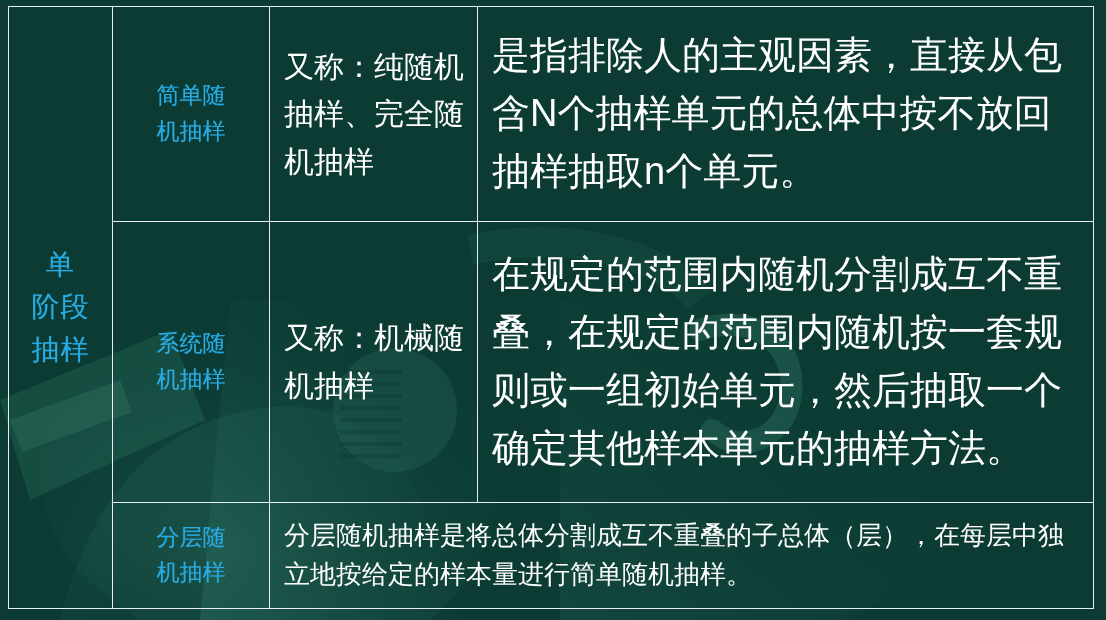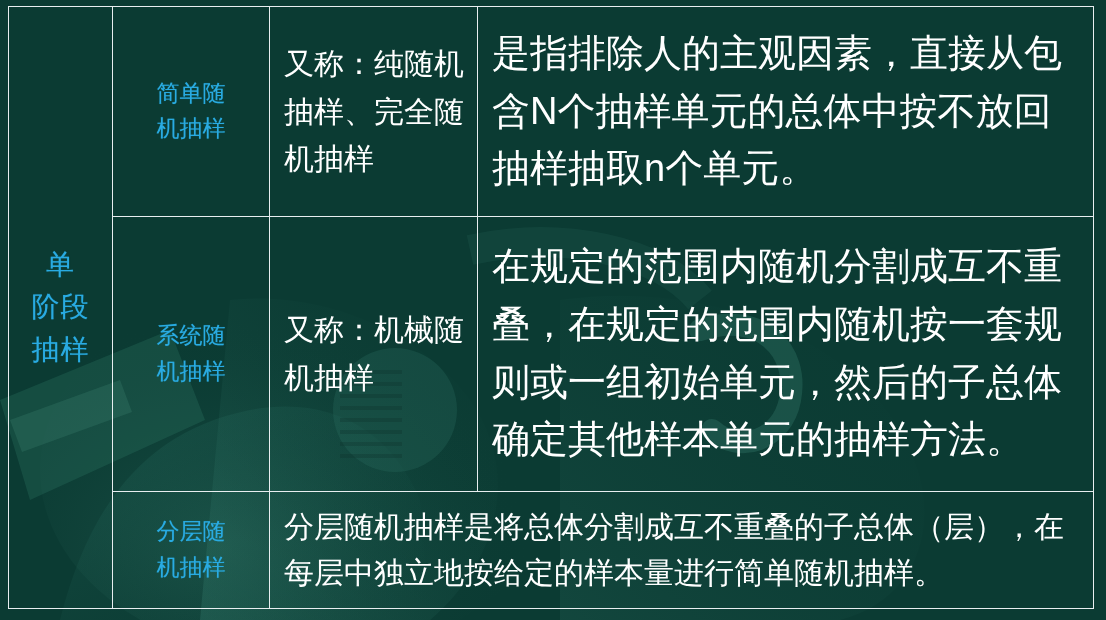--- a/index.html
+++ b/index.html
@@ -79,21 +79,21 @@
   }
   .cell-desc {
     color: #ffffff;
     font-size: 38px;
     line-height: 1.52;
     text-align: left;
     padding: 6px 10px 6px 14px;
   }
   .cell-desc-wide {
     color: #ffffff;
-    font-size: 30px;
+    font-size: 26px;
     line-height: 1.52;
     text-align: left;
     padding: 6px 10px 6px 14px;
   }
   .hl { color: #ffffff; }
   .nowrapline { display: block; white-space: nowrap; }
 </style>
 </head>
 <body>
 
@@ -187,21 +187,21 @@
           </td>
 
           <td>
             <div class="cell-alias">
               <span>又称：</span><span class="hl">机械</span><span class="hl">随机</span><span>抽样</span>
             </div>
           </td>
 
           <td>
             <div class="cell-desc">
-              <span>在规定的范围内随机</span><span class="hl">分割成互不重叠</span><span>，在规定的范围内随机</span><span class="hl">按一套规则</span><span>或一组初始单元，然后</span><span class="hl">的子总体</span><span>确定其他样本单元的抽样方法。</span>
+              <span>在规定的范围内随机</span><span class="hl">分割成互不重叠</span><span>，在规定的范围内随机</span><span class="hl">按一套规则</span><span>或一组初始单元，然后</span><span class="hl">抽取一个</span><span>确定其他样本单元的抽样方法。</span>
             </div>
           </td>
         </tr>
 
         <tr>
           <td>
             <div class="cell-name">
               <span class="nowrapline">分层随</span>
               <span class="nowrapline">机抽样</span>
             </div>

